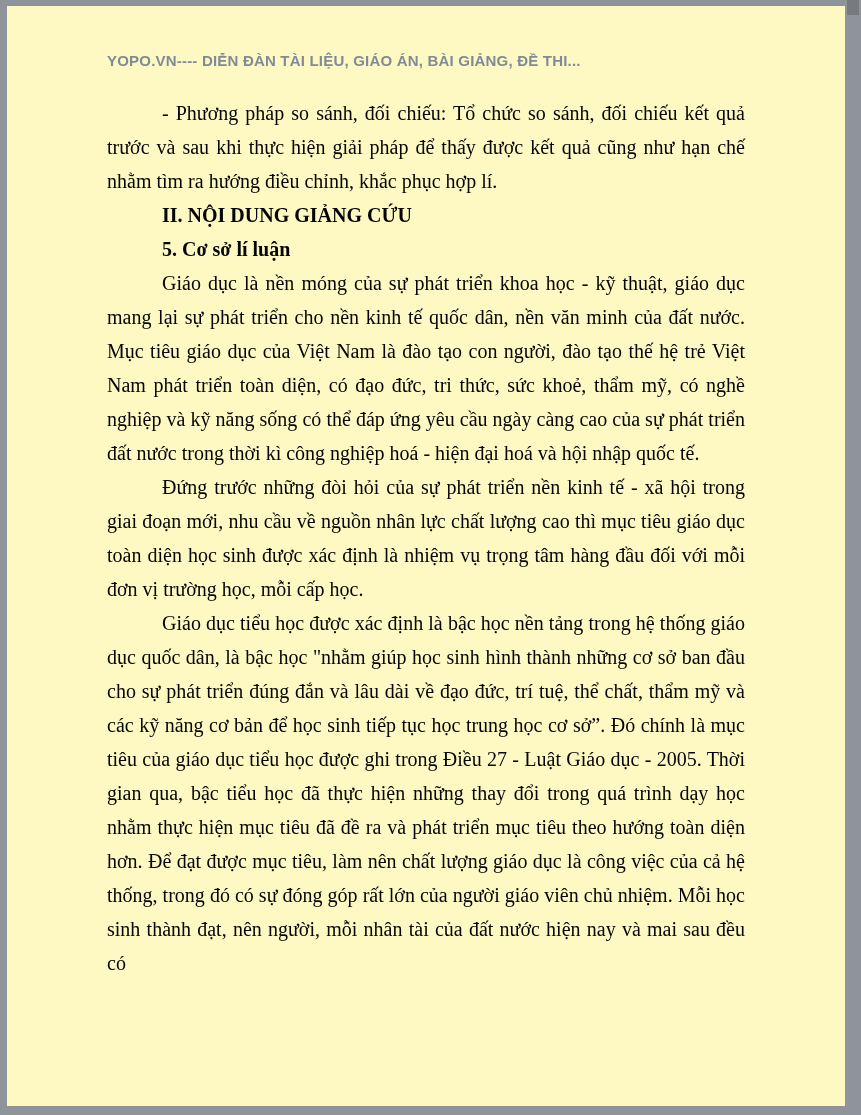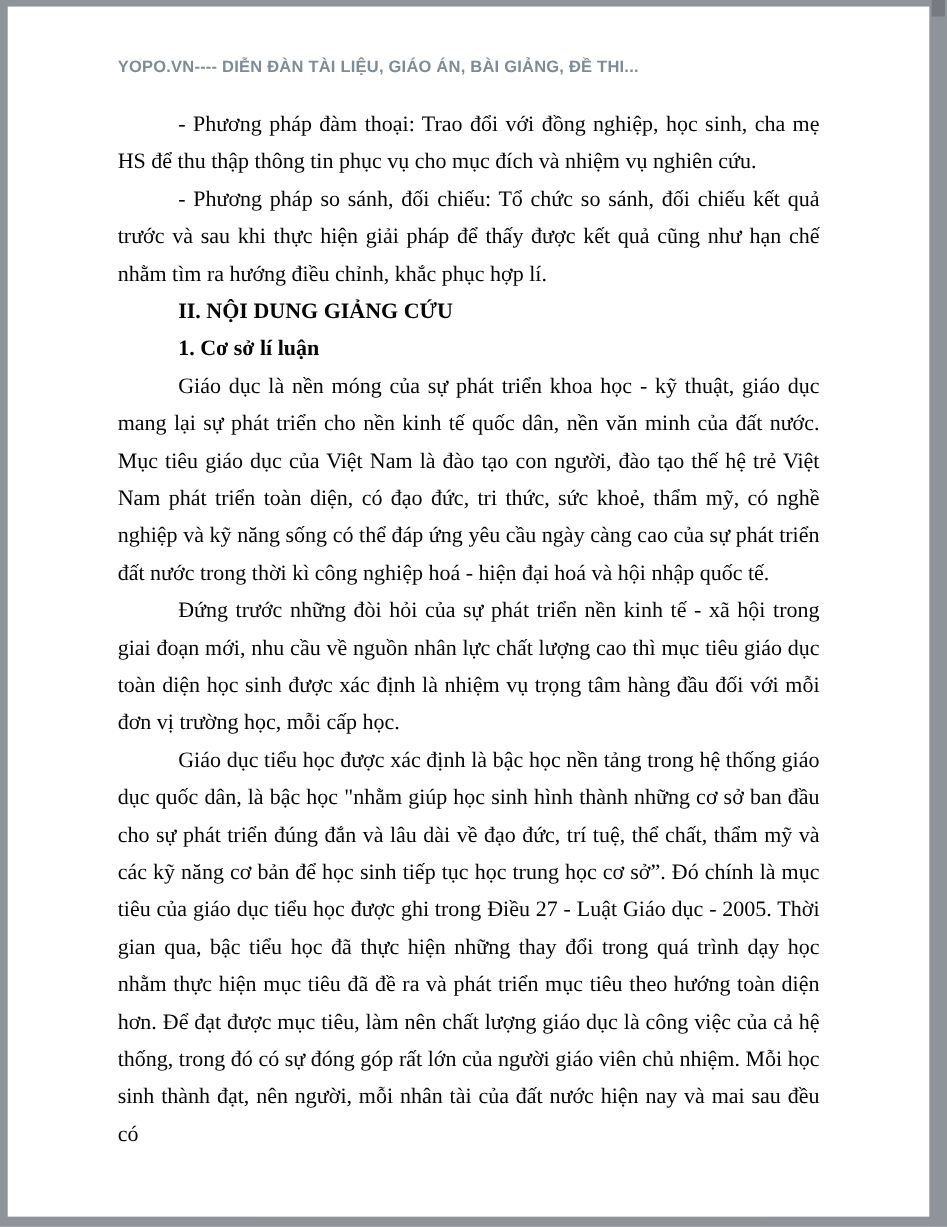--- a/index.html
+++ b/index.html
@@ -16,21 +16,21 @@
     width: 861px;
     height: 1115px;
     background: #8f949b;
   }
   .page {
     position: absolute;
     left: 7px;
     top: 6px;
     width: 838px;
     height: 1100px;
-    background: #ffffff;
+    background: #fef9c3;
     box-shadow: 2px 0 0 #a7aaaf;
   }
   .watermark-header {
     position: absolute;
     left: 100px;
     top: 46px;
     font-family: "Liberation Sans", sans-serif;
     font-weight: bold;
     font-size: 15px;
     letter-spacing: 0.2px;
@@ -72,24 +72,23 @@
     background: #777b81;
   }
 </style>
 </head>
 <body>
 
 <div class="viewport">
   <div class="page">
     <div class="watermark-header">YOPO.VN---- DIỄN ĐÀN TÀI LIỆU, GIÁO ÁN, BÀI GIẢNG, ĐỀ THI...</div>
     <div class="content">
-      <p class="para">- Phương pháp đàm thoại: Trao đổi với đồng nghiệp, học sinh, cha mẹ HS để thu thập thông tin phục vụ cho mục đích và nhiệm vụ nghiên cứu.</p>
       <p class="para">- Phương pháp so sánh, đối chiếu: Tổ chức so sánh, đối chiếu kết quả trước và sau khi thực hiện giải pháp để thấy được kết quả cũng như hạn chế nhằm tìm ra hướng điều chỉnh, khắc phục hợp lí.</p>
       <p class="heading">II. NỘI DUNG GIẢNG CỨU</p>
-      <p class="heading">1. Cơ sở lí luận</p>
+      <p class="heading">5. Cơ sở lí luận</p>
       <p class="para">Giáo dục là nền móng của sự phát triển khoa học - kỹ thuật, giáo dục mang lại sự phát triển cho nền kinh tế quốc dân, nền văn minh của đất nước. Mục tiêu giáo dục của Việt Nam là đào tạo con người, đào tạo thế hệ trẻ Việt Nam phát triển toàn diện, có đạo đức, tri thức, sức khoẻ, thẩm mỹ, có nghề nghiệp và kỹ năng sống có thể đáp ứng yêu cầu ngày càng cao của sự phát triển đất nước trong thời kì công nghiệp hoá - hiện đại hoá và hội nhập quốc tế.</p>
       <p class="para">Đứng trước những đòi hỏi của sự phát triển nền kinh tế - xã hội trong giai đoạn mới, nhu cầu về nguồn nhân lực chất lượng cao thì mục tiêu giáo dục toàn diện học sinh được xác định là nhiệm vụ trọng tâm hàng đầu đối với mỗi đơn vị trường học, mỗi cấp học.</p>
       <p class="para">Giáo dục tiểu học được xác định là bậc học nền tảng trong hệ thống giáo dục quốc dân, là bậc học "nhằm giúp học sinh hình thành những cơ sở ban đầu cho sự phát triển đúng đắn và lâu dài về đạo đức, trí tuệ, thể chất, thẩm mỹ và các kỹ năng cơ bản để học sinh tiếp tục học trung học cơ sở”. Đó chính là mục tiêu của giáo dục tiểu học được ghi trong Điều 27 - Luật Giáo dục - 2005. Thời gian qua, bậc tiểu học đã thực hiện những thay đổi trong quá trình dạy học nhằm  thực hiện mục tiêu đã đề ra và phát triển mục tiêu theo hướng toàn diện hơn. Để đạt được mục tiêu, làm nên chất lượng giáo dục là công việc của cả hệ thống, trong đó có sự đóng góp rất lớn của người giáo viên chủ nhiệm. Mỗi học sinh thành đạt, nên người, mỗi nhân tài của đất nước hiện nay và mai sau đều có</p>
     </div>
   </div>
   <div class="scrollbar-track">
     <div class="scrollbar-thumb"></div>
   </div>
 </div>
 

